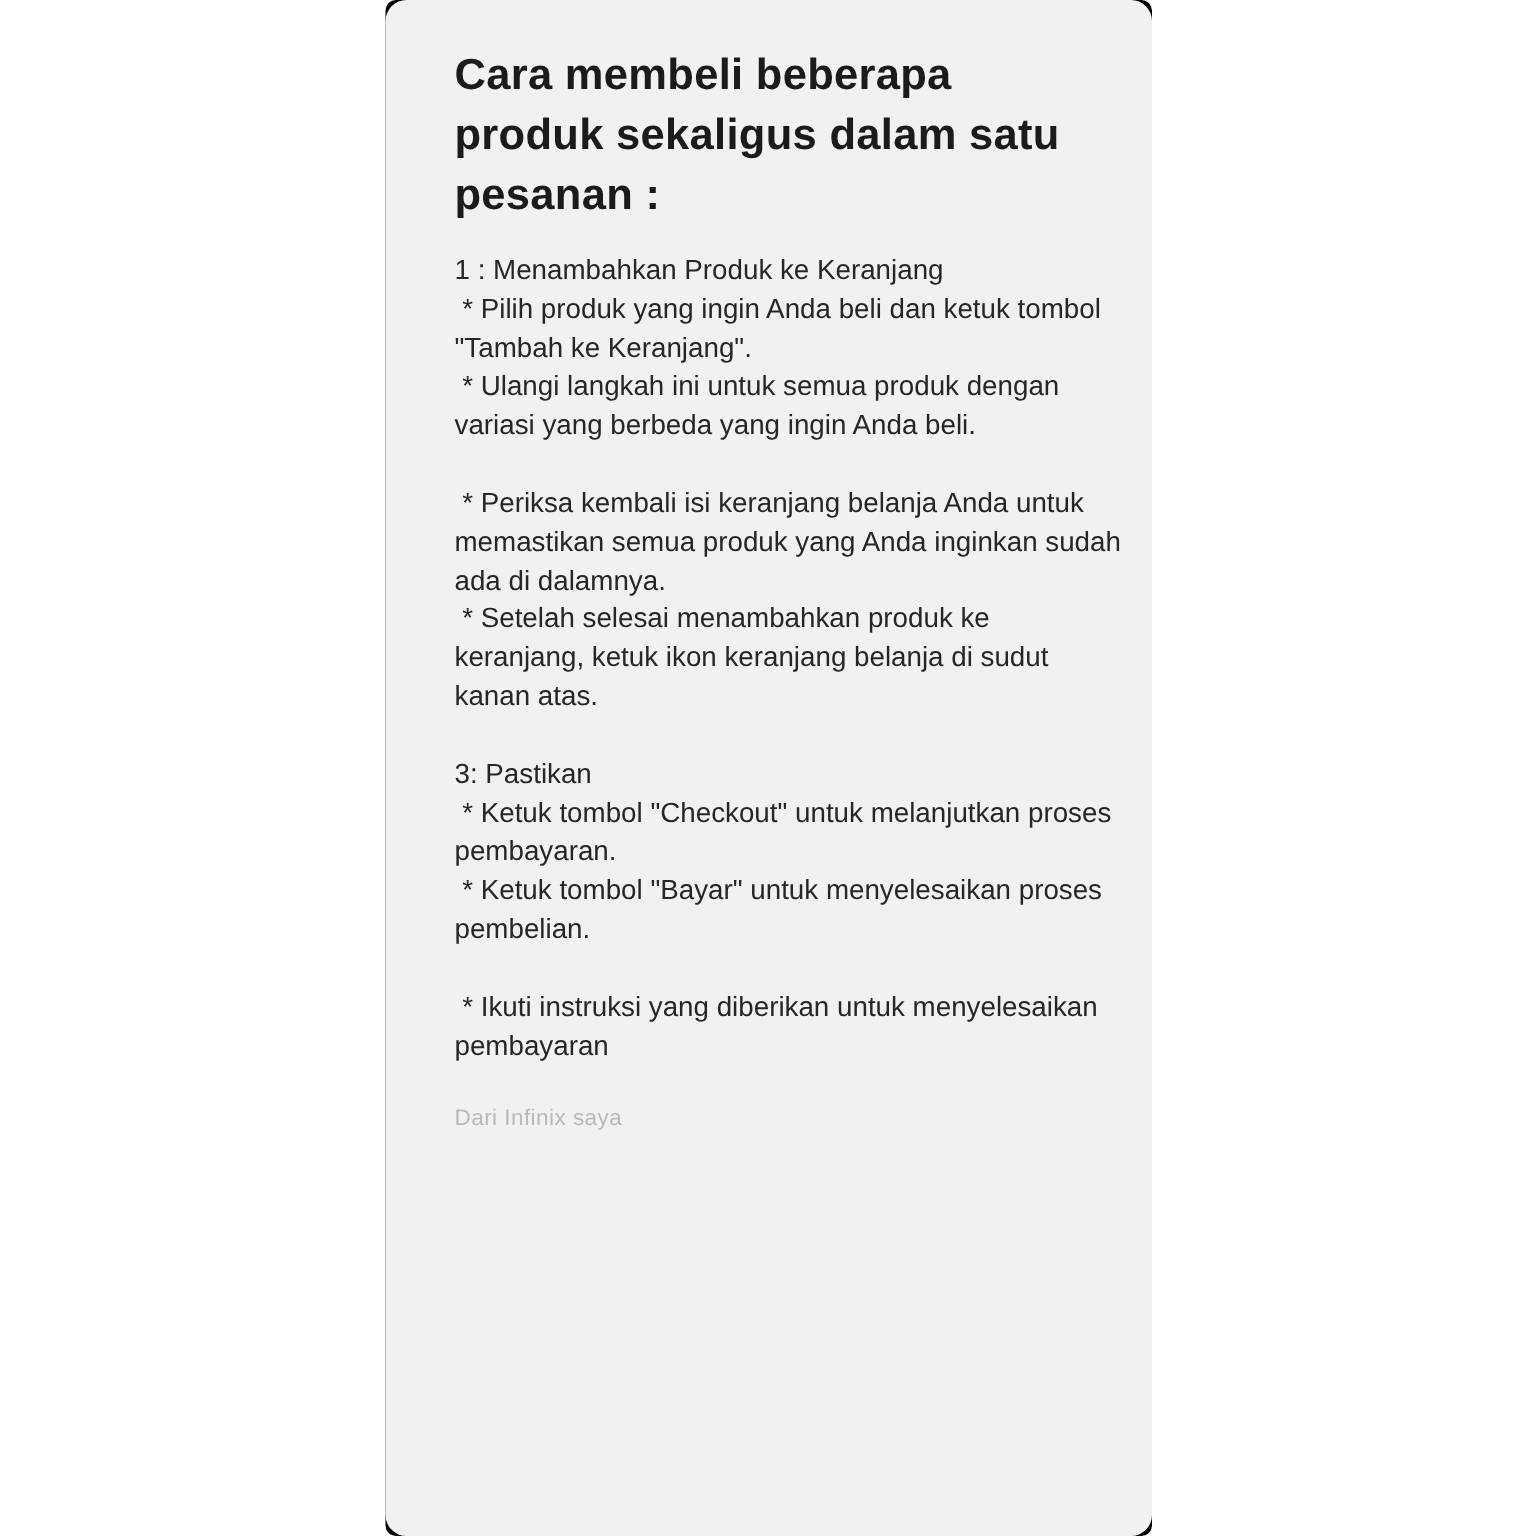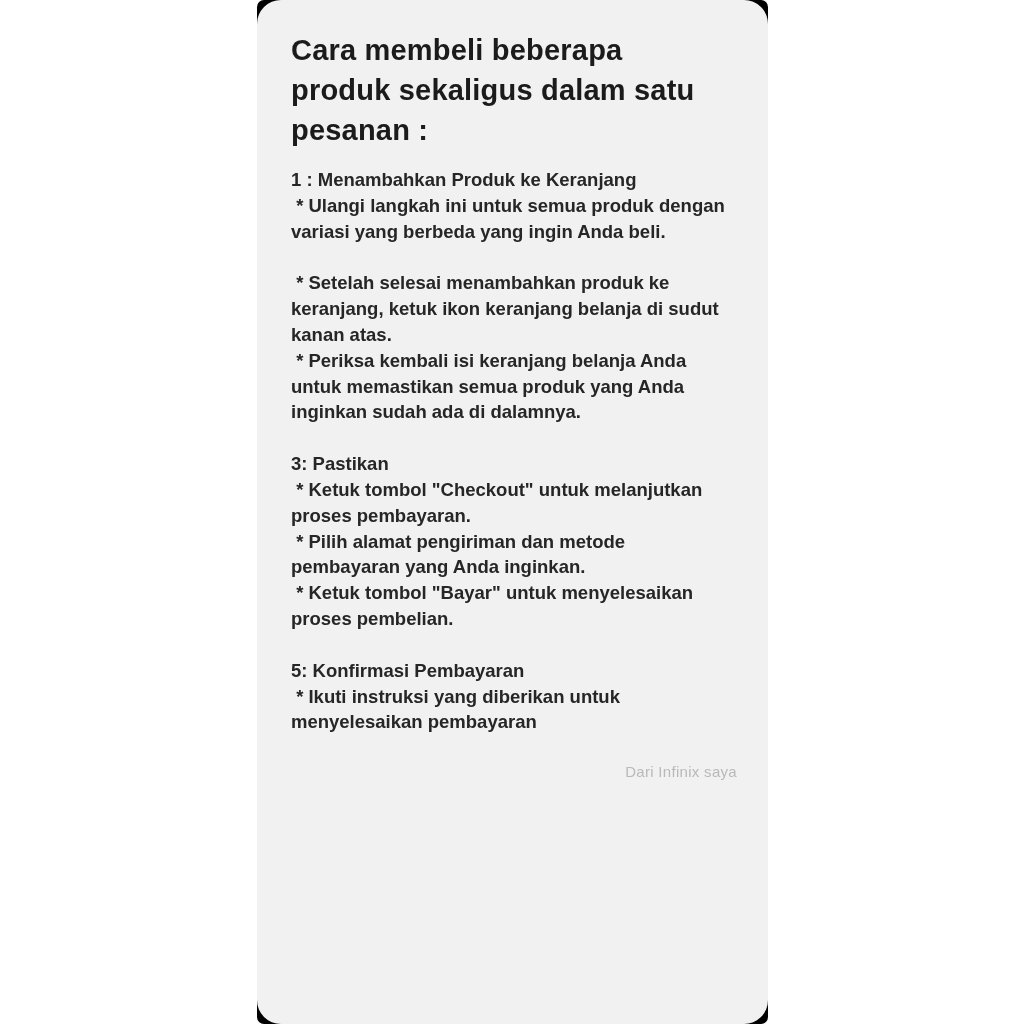--- a/index.html
+++ b/index.html
@@ -24,89 +24,87 @@
     top: 0;
     width: 511px;
     height: 1024px;
     background: #000000;
     border-radius: 7px;
   }
   .card {
     position: absolute;
     inset: 0;
     background: #f1f1f1;
-    border-radius: 24px;
+    border-radius: 14px;
     box-sizing: border-box;
-    padding: 30px 30px 0 34px;
+    padding: 30px 30px 0 46px;
     color: #202020;
   }
   .note-title {
     font-size: 29px;
     font-weight: bold;
     line-height: 40px;
     letter-spacing: 0.2px;
     color: #1b1b1b;
     white-space: pre-line;
     margin: 0 0 17px 0;
     width: 450px;
   }
   .note-body {
     width: 446px;
-    font-weight: bold;
   }
   .note-section {
     margin: 0 0 26px 0;
   }
   .note-paragraph {
     font-size: 18.5px;
     line-height: 25.8px;
     white-space: pre-wrap;
     color: #262626;
   }
   .watermark {
     margin-top: 28px;
     width: 446px;
-    text-align: right;
+    text-align: left;
     font-size: 15px;
     color: #b9b9b9;
     letter-spacing: 0.3px;
   }
 </style>
 </head>
 <body>
 
 <div class="stage">
   <div class="card-backing">
     <div class="card">
 
       <div class="note-title">Cara membeli beberapa
 produk sekaligus dalam satu
 pesanan :</div>
 
       <div class="note-body">
 
         <div class="note-section">
           <div class="note-paragraph">1 : Menambahkan Produk ke Keranjang</div>
+          <div class="note-paragraph"> * Pilih produk yang ingin Anda beli dan ketuk tombol "Tambah ke Keranjang".</div>
           <div class="note-paragraph"> * Ulangi langkah ini untuk semua produk dengan variasi yang berbeda yang ingin Anda beli.</div>
         </div>
 
         <div class="note-section">
+          <div class="note-paragraph"> * Periksa kembali isi keranjang belanja Anda untuk memastikan semua produk yang Anda inginkan sudah ada di dalamnya.</div>
           <div class="note-paragraph"> * Setelah selesai menambahkan produk ke keranjang, ketuk ikon keranjang belanja di sudut kanan atas.</div>
-          <div class="note-paragraph"> * Periksa kembali isi keranjang belanja Anda untuk memastikan semua produk yang Anda inginkan sudah ada di dalamnya.</div>
         </div>
 
         <div class="note-section">
           <div class="note-paragraph">3: Pastikan</div>
           <div class="note-paragraph"> * Ketuk tombol "Checkout" untuk melanjutkan proses pembayaran.</div>
-          <div class="note-paragraph"> * Pilih alamat pengiriman dan metode pembayaran yang Anda inginkan.</div>
           <div class="note-paragraph"> * Ketuk tombol "Bayar" untuk menyelesaikan proses pembelian.</div>
         </div>
 
         <div class="note-section">
-          <div class="note-paragraph">5: Konfirmasi Pembayaran</div>
           <div class="note-paragraph"> * Ikuti instruksi yang diberikan untuk menyelesaikan pembayaran</div>
         </div>
 
       </div>
 
       <div class="watermark">Dari Infinix saya</div>
 
     </div>
   </div>
 </div>

